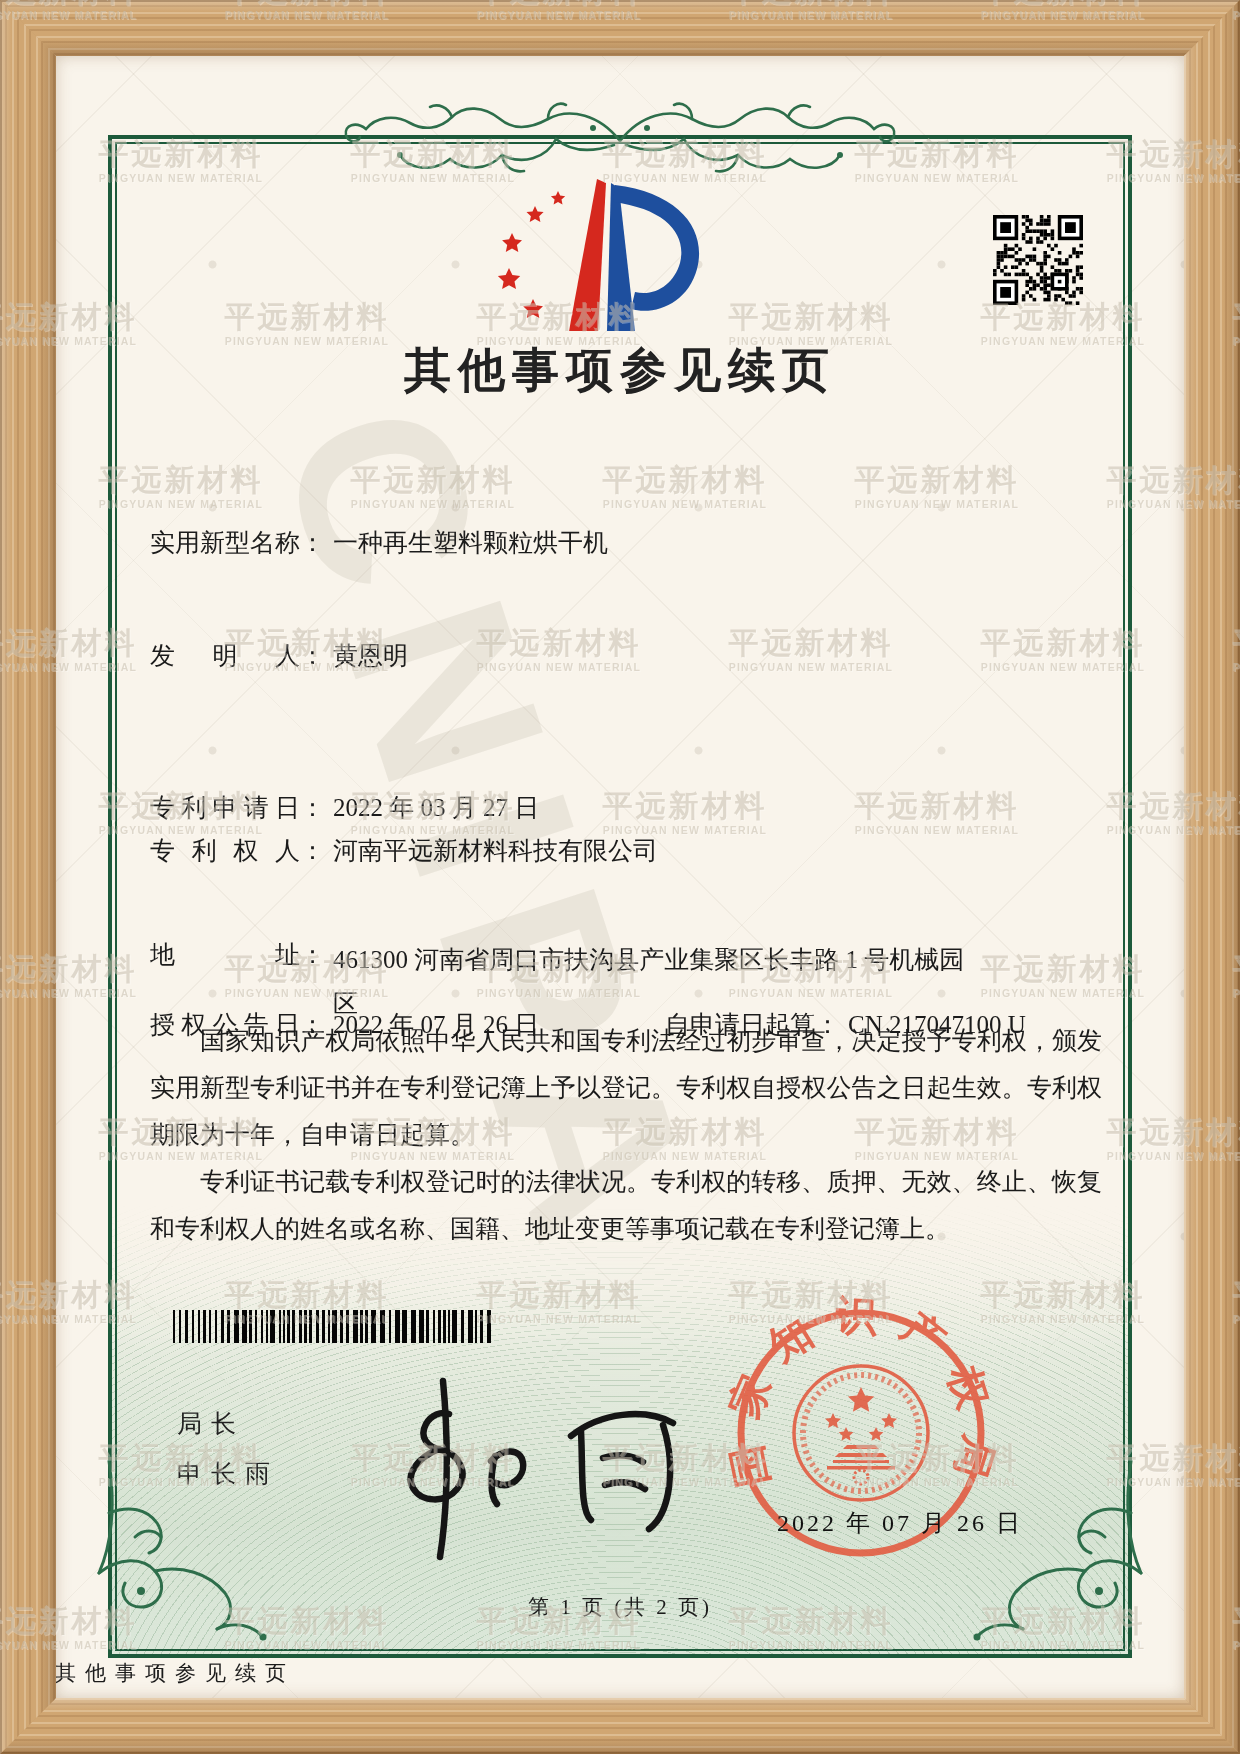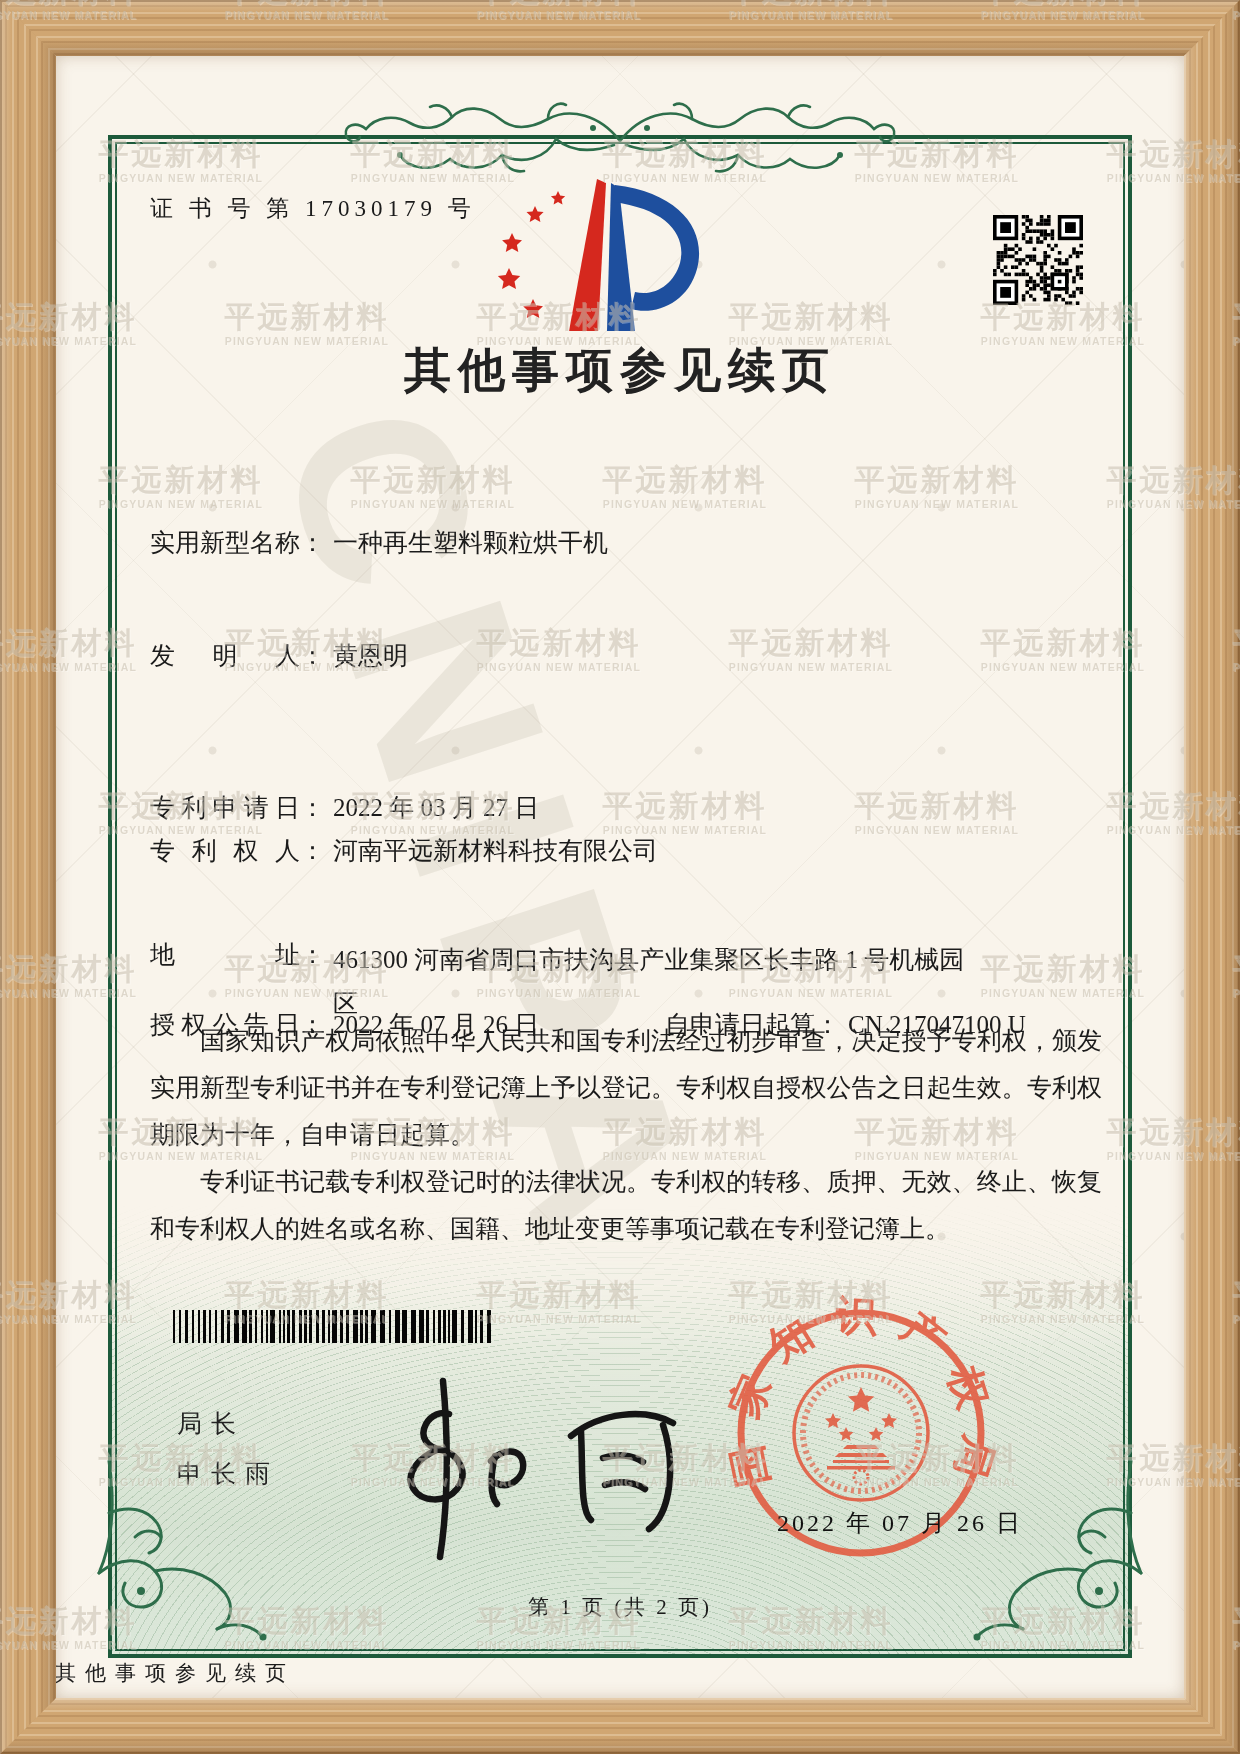--- a/index.html
+++ b/index.html
@@ -113,21 +113,20 @@
       <path d="M24,8 C 30,50 28,88 14,120"></path>
       <path d="M14,120 C 34,104 58,104 70,118 C 84,134 74,154 56,154 C 42,154 34,142 40,130"></path>
       <path d="M24,60 C 44,52 62,56 72,70 C 80,82 76,96 64,100"></path>
       <path d="M70,118 C 96,112 124,120 140,140 C 150,154 146,170 132,176"></path>
       <path d="M132,176 C 150,168 168,172 178,184"></path>
       <path d="M50,84 C 58,76 70,76 76,84"></path>
       <circle cx="56" cy="138" r="4" fill="#2e6e4b" stroke="none"></circle>
       <circle cx="178" cy="184" r="3.5" fill="#2e6e4b" stroke="none"></circle>
     </svg>
 
-    <div class="abs cert-no">证 书 号 第 17030179 号</div>
 
     <svg class="abs logo" viewBox="0 0 245 165">
       <g fill="#d5281e">
         <path d="M73,18 l2.2,4.6 5,.6 -3.7,3.4 1,4.9 -4.5,-2.5 -4.4,2.5 1,-4.9 -3.7,-3.4 5,-.6 z"></path>
         <path d="M50,33 l2.6,5.4 6,.7 -4.4,4.1 1.2,5.9 -5.4,-3 -5.3,3 1.2,-5.9 -4.4,-4.1 6,-.7 z"></path>
         <path d="M27,60 l3,6.3 7,.9 -5.1,4.8 1.4,6.9 -6.3,-3.5 -6.2,3.5 1.4,-6.9 -5.1,-4.8 7,-.9 z"></path>
         <path d="M24,95 l3.4,7 7.8,1 -5.7,5.4 1.5,7.7 -7,-3.9 -6.9,3.9 1.5,-7.7 -5.7,-5.4 7.8,-1 z"></path>
         <path d="M48,126 l3,6.3 7,.9 -5.1,4.8 1.4,6.9 -6.3,-3.5 -6.2,3.5 1.4,-6.9 -5.1,-4.8 7,-.9 z"></path>
         <polygon points="112,6 121,10 113,158 84,158"></polygon>
       </g>

